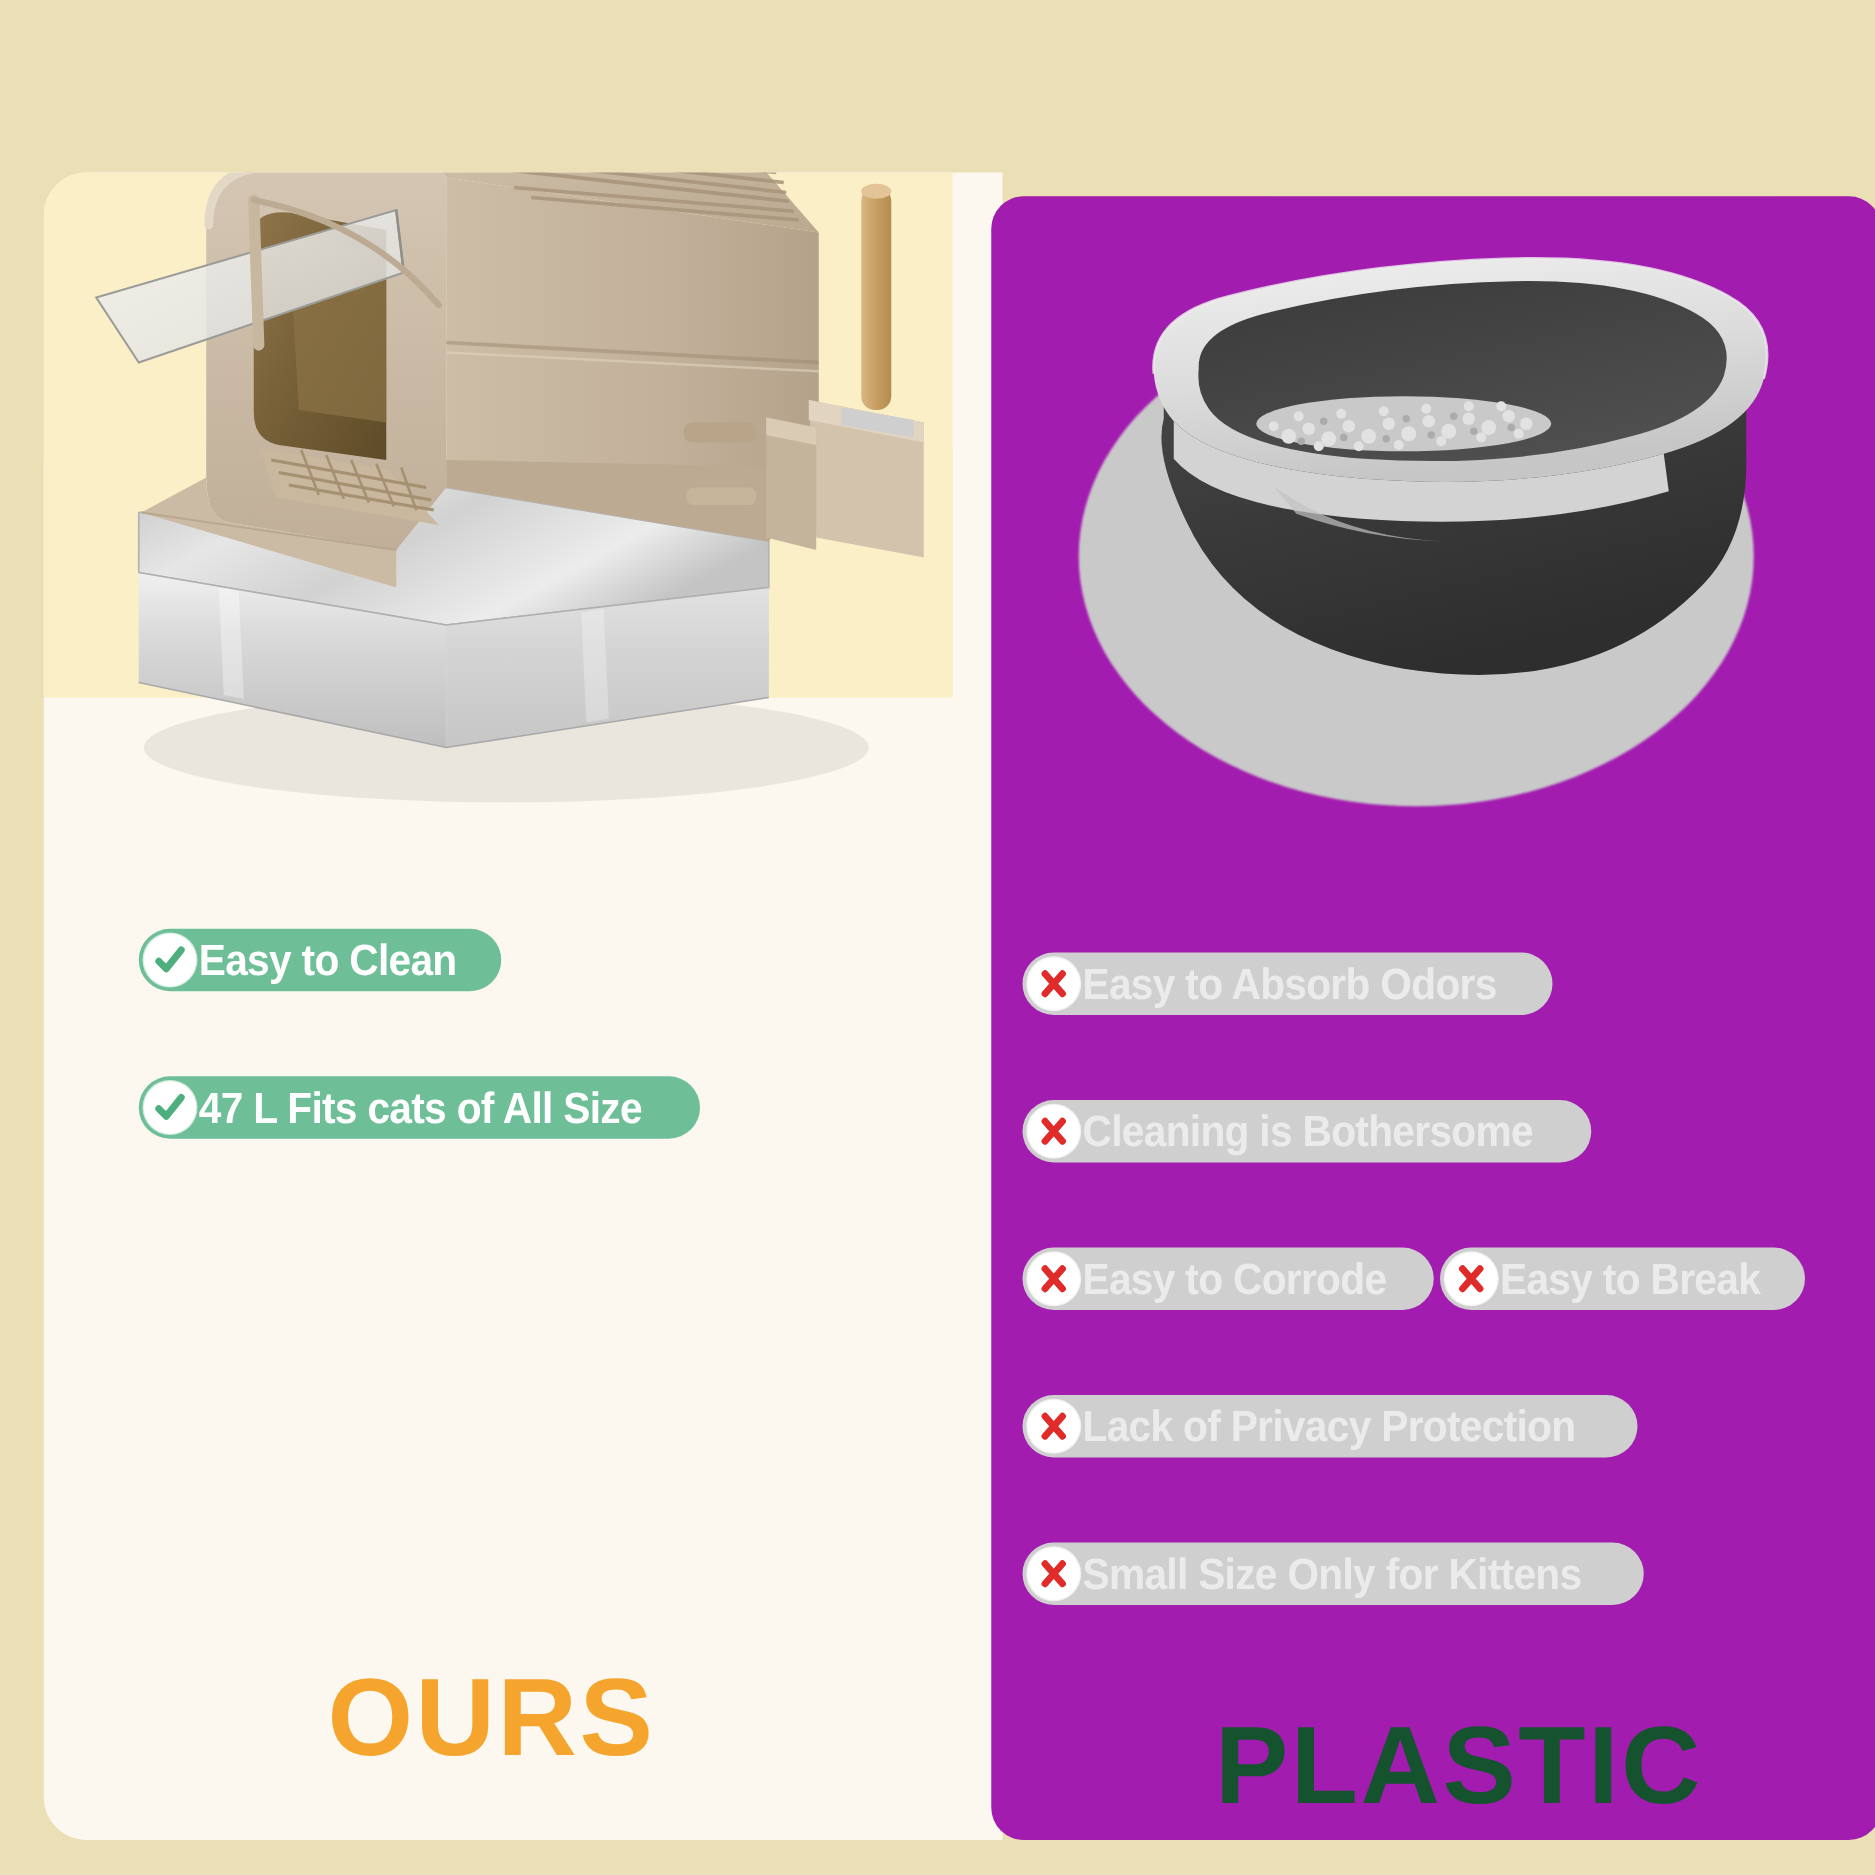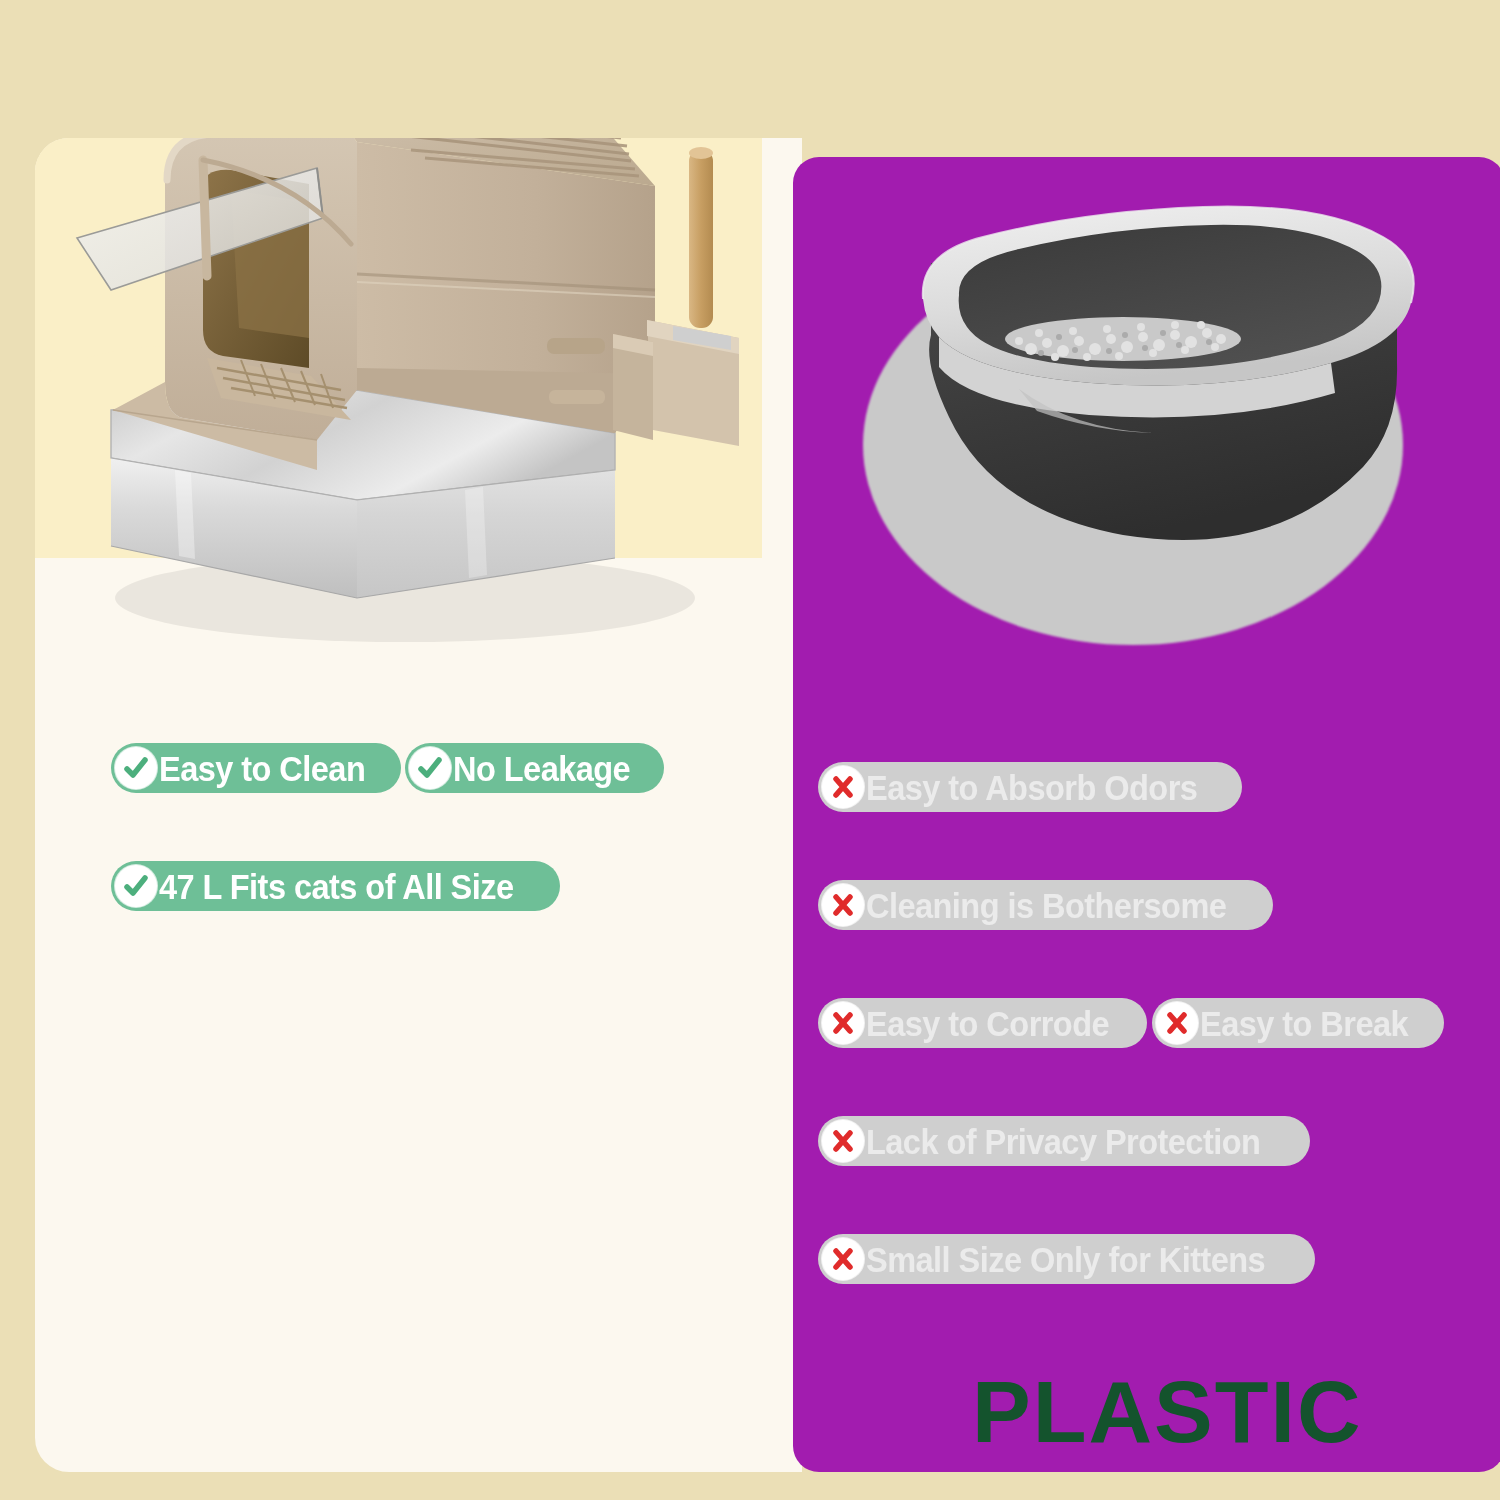--- a/index.html
+++ b/index.html
@@ -255,28 +255,20 @@
 
       <div class="pill good">
         <span class="badge">
           <svg width="30" height="30" viewBox="0 0 30 30">
               <path d="M6 16 L12 22 L24 7" fill="none" stroke="#4CAF7D" stroke-width="5.5" stroke-linecap="round" stroke-linejoin="round"></path>
             </svg>
         </span>
         <span class="pill-label">Easy to Clean</span>
       </div>
 
-      <div class="pill good">
-        <span class="badge">
-          <svg width="30" height="30" viewBox="0 0 30 30">
-              <path d="M6 16 L12 22 L24 7" fill="none" stroke="#4CAF7D" stroke-width="5.5" stroke-linecap="round" stroke-linejoin="round"></path>
-            </svg>
-        </span>
-        <span class="pill-label">No Leakage</span>
-      </div>
 
 
 
       <div class="pill good">
         <span class="badge">
           <svg width="30" height="30" viewBox="0 0 30 30">
               <path d="M6 16 L12 22 L24 7" fill="none" stroke="#4CAF7D" stroke-width="5.5" stroke-linecap="round" stroke-linejoin="round"></path>
             </svg>
         </span>
         <span class="pill-label">47 L Fits cats of All Size</span>
@@ -443,15 +435,16 @@
           <svg width="30" height="30" viewBox="0 0 30 30">
               <path d="M8 7 L22 23 M22 7 L8 23" fill="none" stroke="#E02B2B" stroke-width="5.5" stroke-linecap="round"></path>
             </svg>
         </span>
         <span class="pill-label">Small Size Only for Kittens</span>
       </div>
 
     </div>
   </div>
 
+  <div class="bigtitle" id="title-ours">OURS</div>
   <div class="bigtitle" id="title-plastic">PLASTIC</div>
 
 </div>
 
 </body></html>

